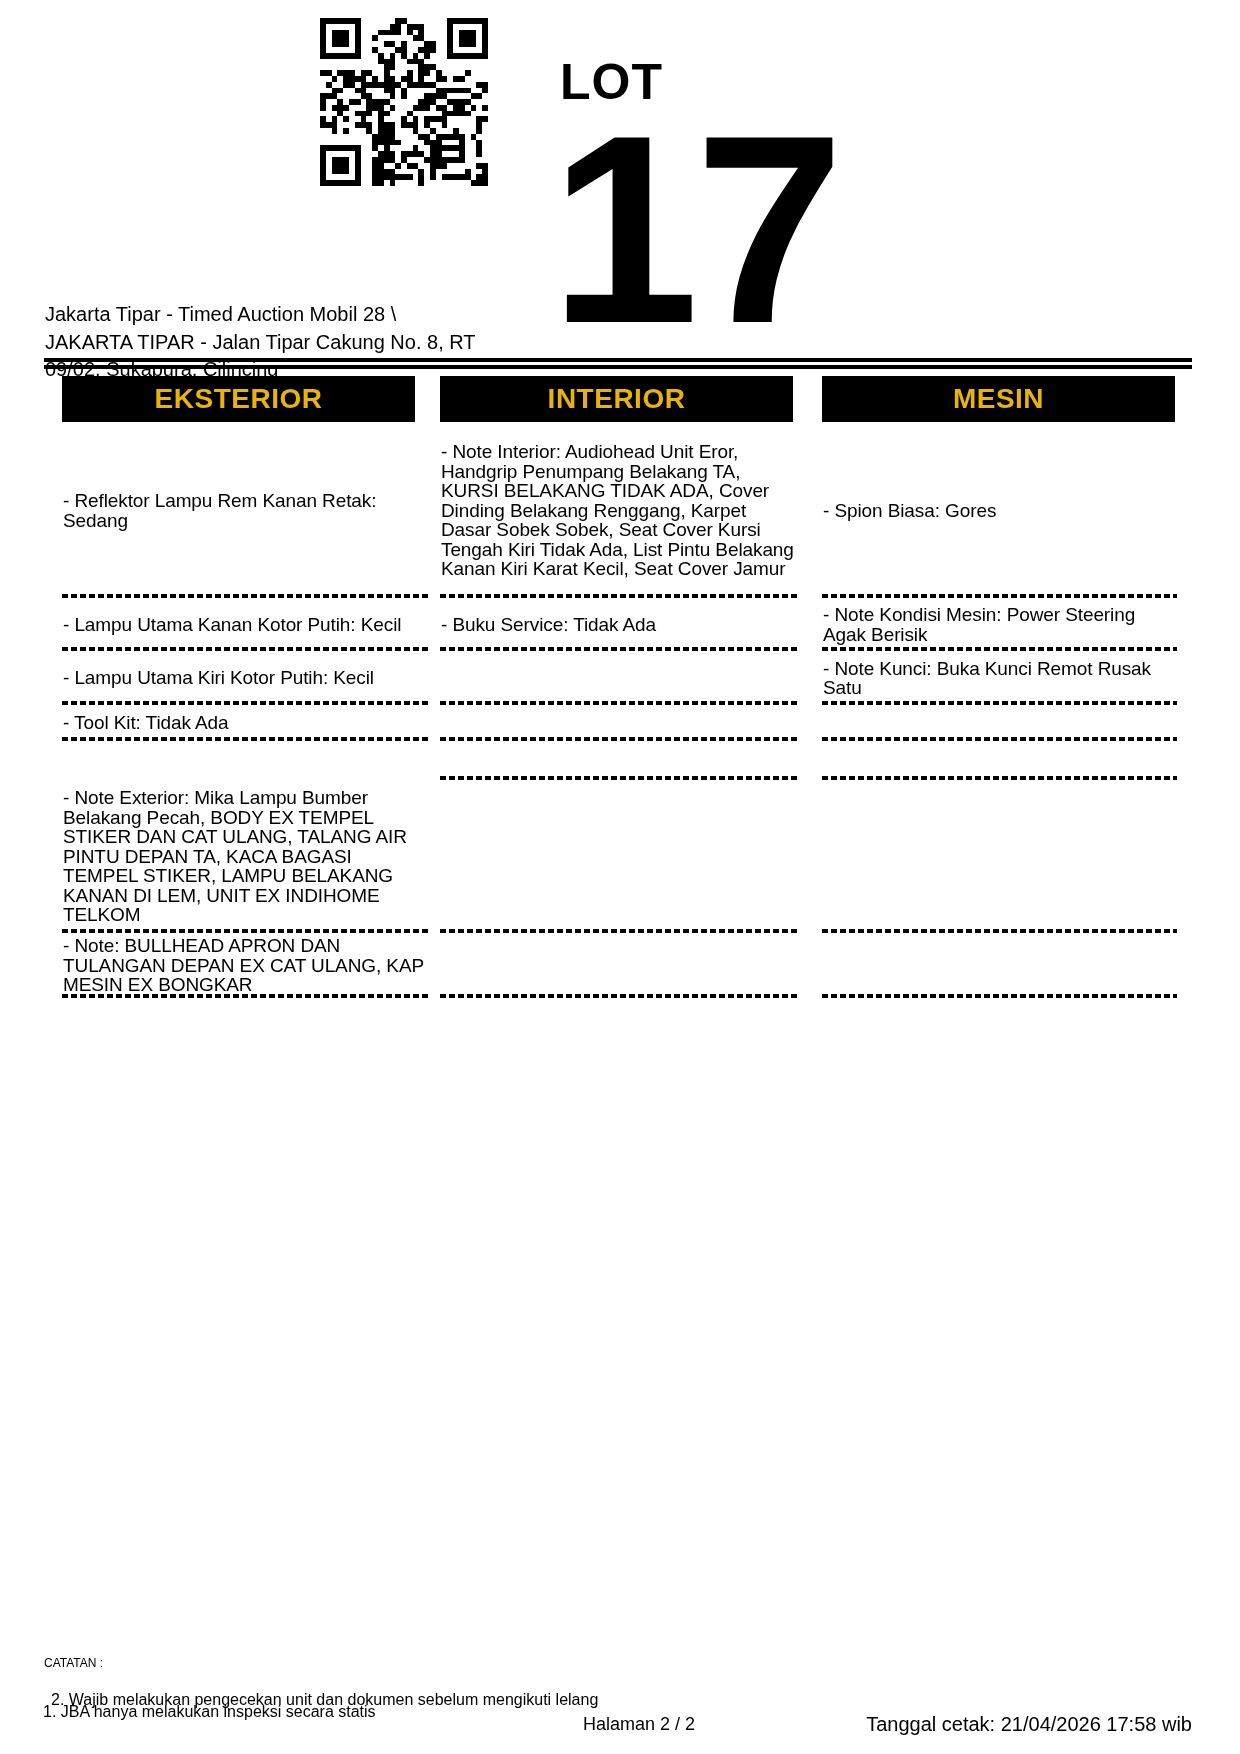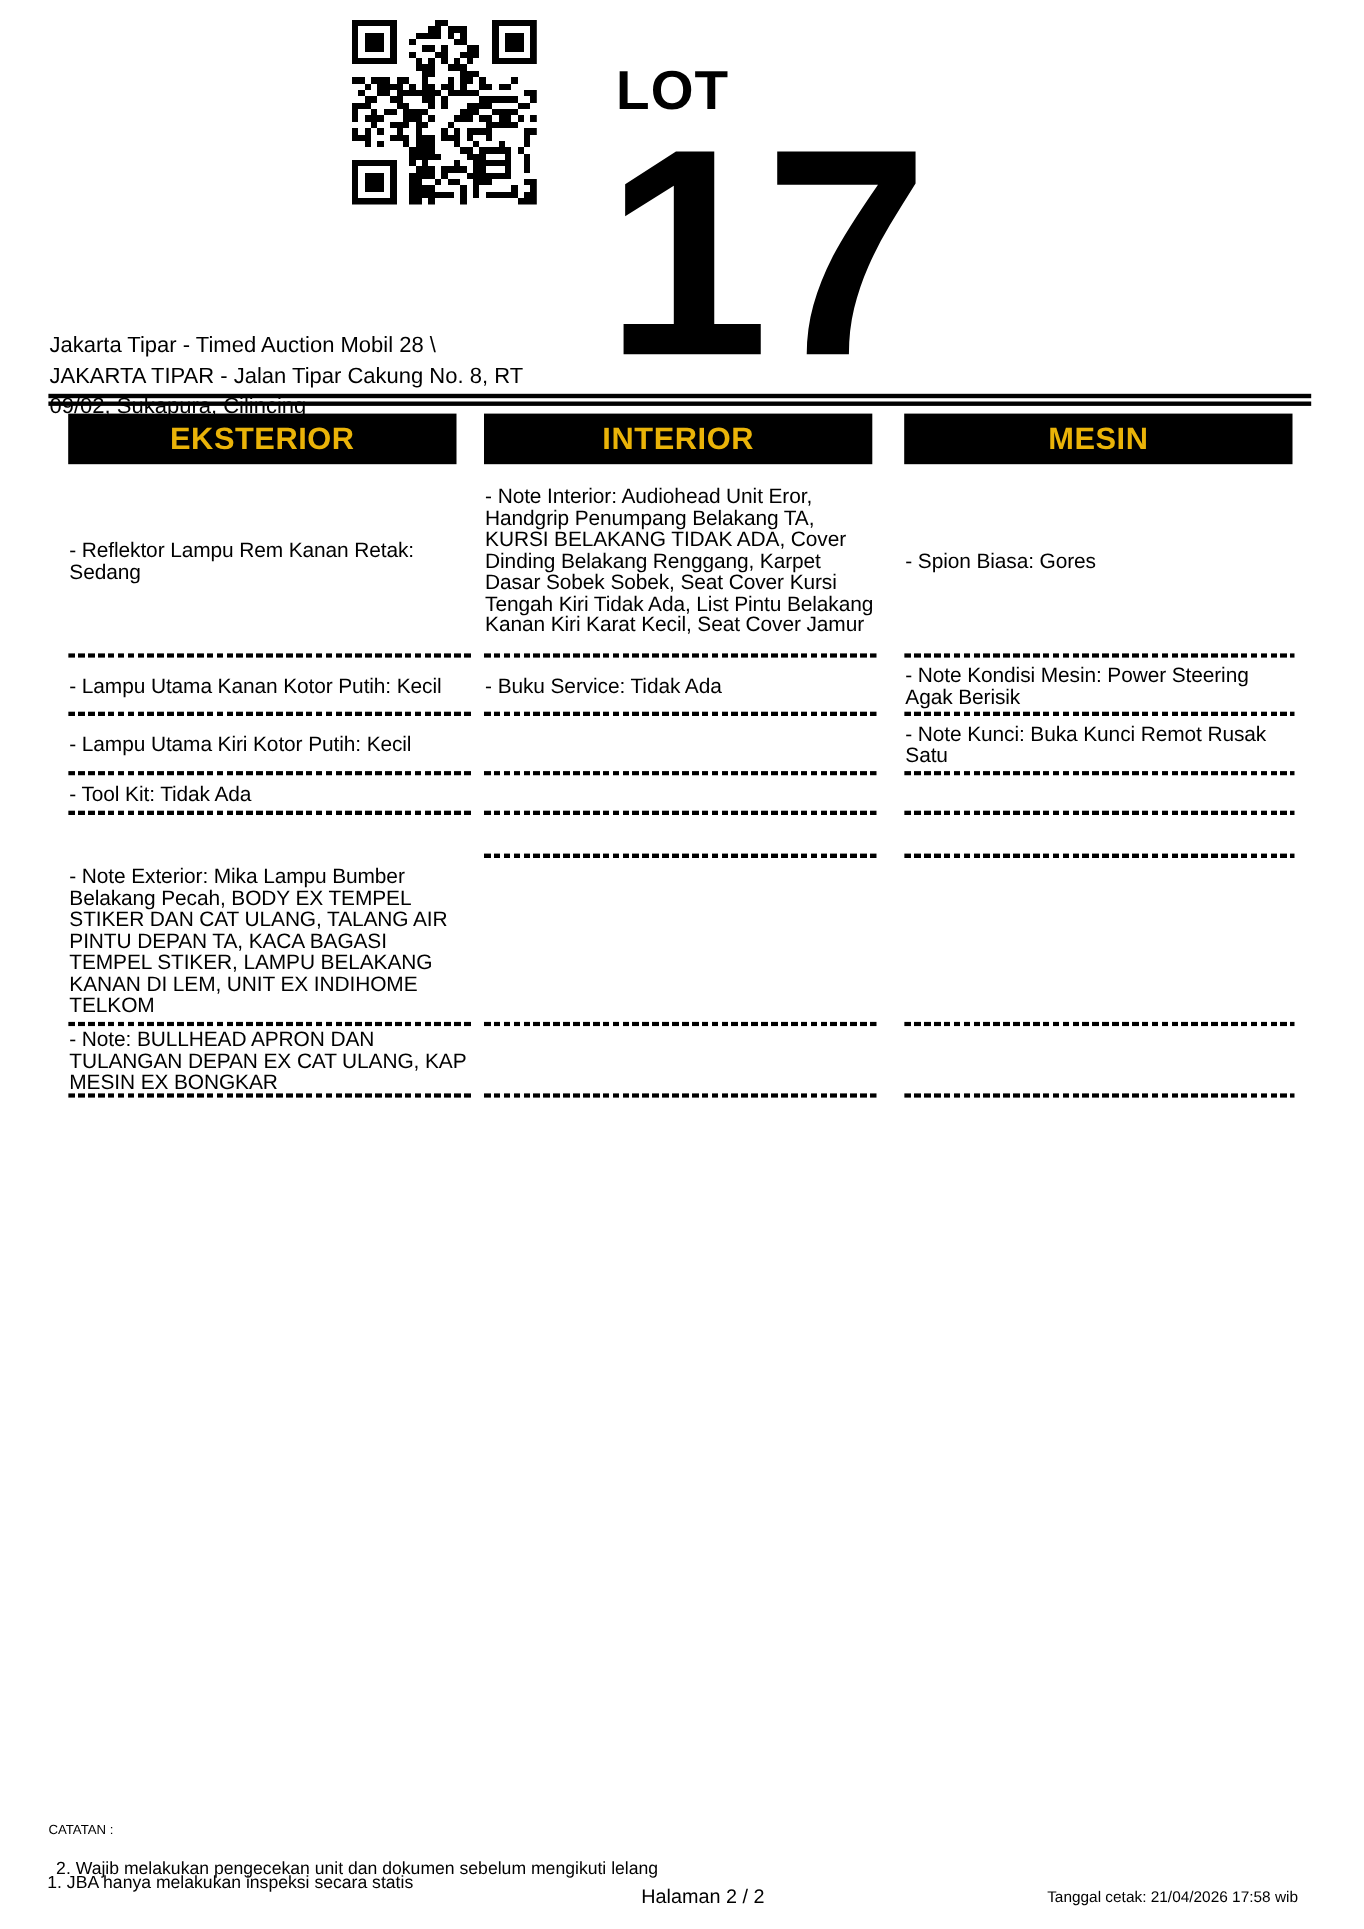--- a/index.html
+++ b/index.html
@@ -68,22 +68,22 @@
     position:absolute; left:44px; top:1656px;
     font-size:12px; line-height:15px;
   }
   .catatan-item1 { position:absolute; left:43px; top:1675px; font-size:16px; line-height:15px;margin-top:29px; }
   .catatan-item2 { position:absolute; left:51px; top:1692px; font-size:16px; line-height:15px; }
   .page-indicator {
     position:absolute; left:583px; top:1713px;
     font-size:18px; line-height:22px;
   }
   .print-date {
-    position:absolute; right:60px; top:1713px;
-    font-size:14px; line-height:22px; text-align:right;
+    position:absolute; right:48px; top:1713px;
+    font-size:20px; line-height:22px; text-align:right;
   }
 </style>
 </head>
 <body>
 
 <div class="page">
 
   <div class="qr">
     <svg viewBox="0 0 29 29" xmlns="http://www.w3.org/2000/svg">
         <path id="qr-path" fill="#000" d="M13 0h1v1h-1zM14 0h1v1h-1zM12 1h1v1h-1zM13 1h1v1h-1zM15 1h1v1h-1zM16 1h1v1h-1zM17 1h1v1h-1zM10 2h1v1h-1zM11 2h1v1h-1zM12 2h1v1h-1zM13 2h1v1h-1zM15 2h1v1h-1zM17 2h1v1h-1zM9 3h1v1h-1zM16 3h1v1h-1zM17 3h1v1h-1zM11 4h1v1h-1zM12 4h1v1h-1zM14 4h1v1h-1zM18 4h1v1h-1zM19 4h1v1h-1zM9 5h1v1h-1zM13 5h1v1h-1zM14 5h1v1h-1zM17 5h1v1h-1zM18 5h1v1h-1zM19 5h1v1h-1zM10 6h1v1h-1zM12 6h1v1h-1zM14 6h1v1h-1zM16 6h1v1h-1zM18 6h1v1h-1zM10 7h1v1h-1zM11 7h1v1h-1zM12 7h1v1h-1zM15 7h1v1h-1zM16 7h1v1h-1zM17 7h1v1h-1zM11 8h1v1h-1zM12 8h1v1h-1zM17 8h1v1h-1zM18 8h1v1h-1zM19 8h1v1h-1zM0 9h1v1h-1zM1 9h1v1h-1zM3 9h1v1h-1zM4 9h1v1h-1zM5 9h1v1h-1zM7 9h1v1h-1zM8 9h1v1h-1zM11 9h1v1h-1zM15 9h1v1h-1zM17 9h1v1h-1zM18 9h1v1h-1zM20 9h1v1h-1zM25 9h1v1h-1zM2 10h1v1h-1zM4 10h1v1h-1zM5 10h1v1h-1zM6 10h1v1h-1zM7 10h1v1h-1zM9 10h1v1h-1zM11 10h1v1h-1zM12 10h1v1h-1zM14 10h1v1h-1zM15 10h1v1h-1zM17 10h1v1h-1zM20 10h1v1h-1zM21 10h1v1h-1zM23 10h1v1h-1zM24 10h1v1h-1zM1 11h1v1h-1zM4 11h1v1h-1zM5 11h1v1h-1zM7 11h1v1h-1zM8 11h1v1h-1zM9 11h1v1h-1zM10 11h1v1h-1zM11 11h1v1h-1zM12 11h1v1h-1zM13 11h1v1h-1zM15 11h1v1h-1zM16 11h1v1h-1zM17 11h1v1h-1zM18 11h1v1h-1zM19 11h1v1h-1zM27 11h1v1h-1zM28 11h1v1h-1zM2 12h1v1h-1zM3 12h1v1h-1zM6 12h1v1h-1zM7 12h1v1h-1zM11 12h1v1h-1zM12 12h1v1h-1zM14 12h1v1h-1zM20 12h1v1h-1zM21 12h1v1h-1zM22 12h1v1h-1zM23 12h1v1h-1zM24 12h1v1h-1zM25 12h1v1h-1zM28 12h1v1h-1zM0 13h1v1h-1zM1 13h1v1h-1zM2 13h1v1h-1zM7 13h1v1h-1zM8 13h1v1h-1zM12 13h1v1h-1zM14 13h1v1h-1zM18 13h1v1h-1zM19 13h1v1h-1zM20 13h1v1h-1zM21 13h1v1h-1zM26 13h1v1h-1zM27 13h1v1h-1zM0 14h1v1h-1zM3 14h1v1h-1zM5 14h1v1h-1zM6 14h1v1h-1zM8 14h1v1h-1zM9 14h1v1h-1zM10 14h1v1h-1zM11 14h1v1h-1zM17 14h1v1h-1zM18 14h1v1h-1zM19 14h1v1h-1zM22 14h1v1h-1zM23 14h1v1h-1zM24 14h1v1h-1zM25 14h1v1h-1zM0 15h1v1h-1zM2 15h1v1h-1zM3 15h1v1h-1zM4 15h1v1h-1zM8 15h1v1h-1zM9 15h1v1h-1zM10 15h1v1h-1zM12 15h1v1h-1zM16 15h1v1h-1zM17 15h1v1h-1zM18 15h1v1h-1zM20 15h1v1h-1zM21 15h1v1h-1zM23 15h1v1h-1zM24 15h1v1h-1zM26 15h1v1h-1zM28 15h1v1h-1zM3 16h1v1h-1zM6 16h1v1h-1zM7 16h1v1h-1zM8 16h1v1h-1zM10 16h1v1h-1zM11 16h1v1h-1zM15 16h1v1h-1zM21 16h1v1h-1zM22 16h1v1h-1zM23 16h1v1h-1zM24 16h1v1h-1zM25 16h1v1h-1zM0 17h1v1h-1zM2 17h1v1h-1zM4 17h1v1h-1zM7 17h1v1h-1zM10 17h1v1h-1zM14 17h1v1h-1zM16 17h1v1h-1zM18 17h1v1h-1zM19 17h1v1h-1zM20 17h1v1h-1zM21 17h1v1h-1zM27 17h1v1h-1zM28 17h1v1h-1zM0 18h1v1h-1zM1 18h1v1h-1zM2 18h1v1h-1zM6 18h1v1h-1zM7 18h1v1h-1zM8 18h1v1h-1zM10 18h1v1h-1zM11 18h1v1h-1zM12 18h1v1h-1zM14 18h1v1h-1zM15 18h1v1h-1zM16 18h1v1h-1zM18 18h1v1h-1zM21 18h1v1h-1zM27 18h1v1h-1zM2 19h1v1h-1zM4 19h1v1h-1zM8 19h1v1h-1zM10 19h1v1h-1zM11 19h1v1h-1zM12 19h1v1h-1zM16 19h1v1h-1zM19 19h1v1h-1zM23 19h1v1h-1zM27 19h1v1h-1zM9 20h1v1h-1zM10 20h1v1h-1zM11 20h1v1h-1zM12 20h1v1h-1zM17 20h1v1h-1zM18 20h1v1h-1zM20 20h1v1h-1zM22 20h1v1h-1zM26 20h1v1h-1zM9 21h1v1h-1zM10 21h1v1h-1zM11 21h1v1h-1zM12 21h1v1h-1zM13 21h1v1h-1zM18 21h1v1h-1zM19 21h1v1h-1zM24 21h1v1h-1zM27 21h1v1h-1zM9 22h1v1h-1zM11 22h1v1h-1zM16 22h1v1h-1zM19 22h1v1h-1zM20 22h1v1h-1zM21 22h1v1h-1zM22 22h1v1h-1zM23 22h1v1h-1zM27 22h1v1h-1zM10 23h1v1h-1zM11 23h1v1h-1zM12 23h1v1h-1zM14 23h1v1h-1zM15 23h1v1h-1zM16 23h1v1h-1zM17 23h1v1h-1zM19 23h1v1h-1zM20 23h1v1h-1zM24 23h1v1h-1zM27 23h1v1h-1zM9 24h1v1h-1zM10 24h1v1h-1zM11 24h1v1h-1zM12 24h1v1h-1zM14 24h1v1h-1zM18 24h1v1h-1zM19 24h1v1h-1zM20 24h1v1h-1zM21 24h1v1h-1zM24 24h1v1h-1zM9 25h1v1h-1zM10 25h1v1h-1zM13 25h1v1h-1zM15 25h1v1h-1zM16 25h1v1h-1zM19 25h1v1h-1zM20 25h1v1h-1zM21 25h1v1h-1zM27 25h1v1h-1zM28 25h1v1h-1zM9 26h1v1h-1zM10 26h1v1h-1zM11 26h1v1h-1zM12 26h1v1h-1zM17 26h1v1h-1zM19 26h1v1h-1zM25 26h1v1h-1zM28 26h1v1h-1zM9 27h1v1h-1zM10 27h1v1h-1zM11 27h1v1h-1zM12 27h1v1h-1zM13 27h1v1h-1zM14 27h1v1h-1zM15 27h1v1h-1zM17 27h1v1h-1zM19 27h1v1h-1zM21 27h1v1h-1zM22 27h1v1h-1zM23 27h1v1h-1zM24 27h1v1h-1zM25 27h1v1h-1zM27 27h1v1h-1zM28 27h1v1h-1zM9 28h1v1h-1zM10 28h1v1h-1zM12 28h1v1h-1zM17 28h1v1h-1zM26 28h1v1h-1zM27 28h1v1h-1zM28 28h1v1h-1zM0 0h1v1h-1zM0 6h1v1h-1zM1 0h1v1h-1zM1 6h1v1h-1zM2 0h1v1h-1zM2 6h1v1h-1zM3 0h1v1h-1zM3 6h1v1h-1zM4 0h1v1h-1zM4 6h1v1h-1zM5 0h1v1h-1zM5 6h1v1h-1zM6 0h1v1h-1zM6 6h1v1h-1zM0 1h1v1h-1zM6 1h1v1h-1zM0 2h1v1h-1zM6 2h1v1h-1zM0 3h1v1h-1zM6 3h1v1h-1zM0 4h1v1h-1zM6 4h1v1h-1zM0 5h1v1h-1zM6 5h1v1h-1zM2 2h3v3h-3zM22 0h1v1h-1zM22 6h1v1h-1zM23 0h1v1h-1zM23 6h1v1h-1zM24 0h1v1h-1zM24 6h1v1h-1zM25 0h1v1h-1zM25 6h1v1h-1zM26 0h1v1h-1zM26 6h1v1h-1zM27 0h1v1h-1zM27 6h1v1h-1zM28 0h1v1h-1zM28 6h1v1h-1zM22 1h1v1h-1zM28 1h1v1h-1zM22 2h1v1h-1zM28 2h1v1h-1zM22 3h1v1h-1zM28 3h1v1h-1zM22 4h1v1h-1zM28 4h1v1h-1zM22 5h1v1h-1zM28 5h1v1h-1zM24 2h3v3h-3zM0 22h1v1h-1zM0 28h1v1h-1zM1 22h1v1h-1zM1 28h1v1h-1zM2 22h1v1h-1zM2 28h1v1h-1zM3 22h1v1h-1zM3 28h1v1h-1zM4 22h1v1h-1zM4 28h1v1h-1zM5 22h1v1h-1zM5 28h1v1h-1zM6 22h1v1h-1zM6 28h1v1h-1zM0 23h1v1h-1zM6 23h1v1h-1zM0 24h1v1h-1zM6 24h1v1h-1zM0 25h1v1h-1zM6 25h1v1h-1zM0 26h1v1h-1zM6 26h1v1h-1zM0 27h1v1h-1zM6 27h1v1h-1zM2 24h3v3h-3zM20 20h1v1h-1zM20 24h1v1h-1zM21 20h1v1h-1zM21 24h1v1h-1zM22 20h1v1h-1zM22 24h1v1h-1zM23 20h1v1h-1zM23 24h1v1h-1zM24 20h1v1h-1zM24 24h1v1h-1zM20 21h1v1h-1zM24 21h1v1h-1zM20 22h1v1h-1zM24 22h1v1h-1zM20 23h1v1h-1zM24 23h1v1h-1zM22 22h1v1h-1z"></path>

